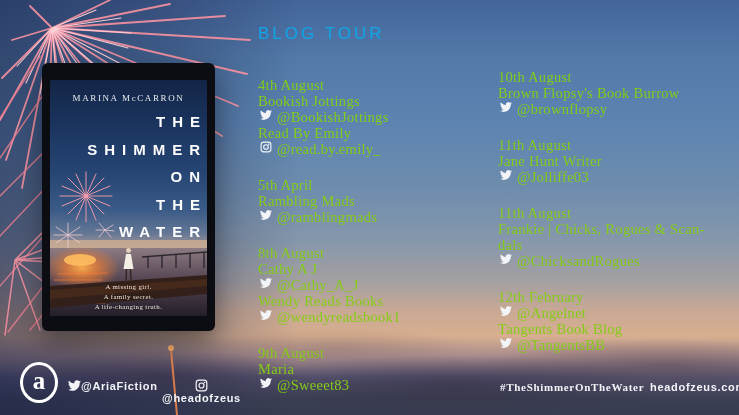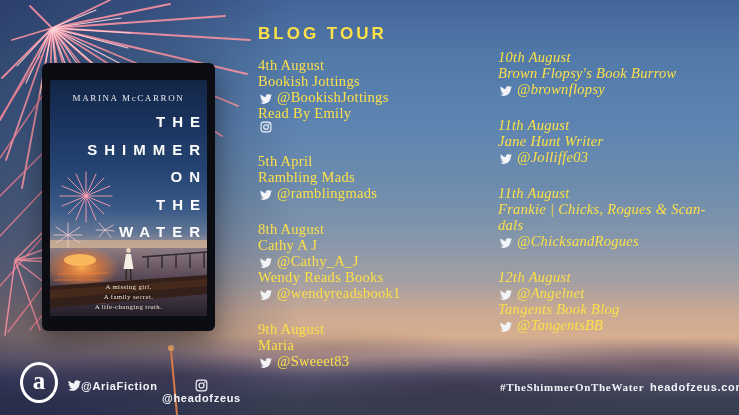--- a/index.html
+++ b/index.html
@@ -24,28 +24,28 @@
     background:linear-gradient(180deg,#132546 0%,#1b3560 20%,#274674 40%,#3a5a87 55%,#647795 65%,#9e9195 70%,#c2a391 72%,#8a7580 76%,#574653 84%,#322a38 100%);}
   .cover-art{position:absolute;left:0;top:0;}
   .cover-author{position:absolute;left:0;top:13px;width:100%;text-align:center;color:#e9eaee;
     font-family:"Liberation Serif",serif;font-size:9px;letter-spacing:1.6px;white-space:nowrap;}
   .cover-title{position:absolute;left:0;top:28px;width:100%;text-align:right;color:#fdfdfd;
     font-family:"Liberation Sans",sans-serif;font-weight:bold;font-size:15px;line-height:27.5px;
     letter-spacing:7px;text-indent:7px;}
   .cover-taglines{position:absolute;left:0;top:202px;width:100%;text-align:center;color:#f3e8dc;
     font-size:6.8px;line-height:10px;letter-spacing:.4px;text-shadow:0 0 2px rgba(0,0,0,.6);}
   
-  .blog-heading{position:absolute;left:258px;top:24px;color:#fde047;
-    font-family:"Liberation Sans",sans-serif;font-weight:bold;font-size:17px;letter-spacing:3px;}
-  .col{position:absolute;width:240px;color:#fde047;font-size:14.5px;line-height:16px;letter-spacing:.3px;}
+  .blog-heading{position:absolute;left:258px;top:24px;color:#0ea5e9;
+    font-family:"Liberation Sans",sans-serif;font-weight:normal;font-size:17px;letter-spacing:3px;}
+  .col{position:absolute;width:240px;color:#84cc16;font-size:14.5px;line-height:16px;letter-spacing:.3px;margin-top:20px;}
   .col-1{left:258px;top:57px;}
-  .col-2{left:498px;top:49px;font-style:italic;}
+  .col-2{left:498px;top:49px;}
   .entry{margin-bottom:20px;}
   .line{white-space:nowrap;}
-  .handle{display:flex;align-items:flex-end;gap:5px;padding-left:2px;}
+  .handle{display:flex;align-items:flex-start;gap:5px;padding-left:2px;}
   .hicon{width:12px;height:12px;flex:0 0 auto;color:#f2f4f8;}
   
   .logo-circle{position:absolute;left:20px;top:362px;width:32px;height:32px;border:3px solid #ffffff;
     border-radius:50%;display:flex;align-items:center;justify-content:center;color:#fff;
     font-family:"Liberation Serif",serif;font-size:25px;font-weight:bold;padding-bottom:3px;box-sizing:content-box;}
   .footer-item{position:absolute;display:flex;align-items:center;gap:0;color:#f2f4f8;
     font-family:"Liberation Sans",sans-serif;font-weight:bold;font-size:11px;letter-spacing:.7px;white-space:nowrap;}
   .fticon{width:13px;height:13px;flex:0 0 auto;color:#f2f4f8;}
   .ft-tw{left:68px;top:379px;}
   .ft-ig{left:162px;top:379px;flex-direction:column;}
@@ -159,20 +159,21 @@
           <svg class="hicon">
             <use href="#i-tw"></use>
           </svg>
           <span>@BookishJottings</span>
         </div>
       <div class="line">Read By Emily</div>
       <div class="line handle">
           <svg class="hicon">
             <use href="#i-ig"></use>
           </svg>
+          <span>@read.by.emily_</span>
         </div>
     </div>
     <div class="entry">
       <div class="line">5th April</div>
       <div class="line">Rambling Mads</div>
       <div class="line handle">
           <svg class="hicon">
             <use href="#i-tw"></use>
           </svg>
           <span>@ramblingmads</span>
@@ -233,21 +234,21 @@
       <div class="line">Frankie | Chicks, Rogues &amp; Scan-</div>
       <div class="line">dals</div>
       <div class="line handle">
           <svg class="hicon">
             <use href="#i-tw"></use>
           </svg>
           <span>@ChicksandRogues</span>
         </div>
     </div>
     <div class="entry">
-      <div class="line">12th August</div>
+      <div class="line">12th February</div>
       <div class="line handle">
           <svg class="hicon">
             <use href="#i-tw"></use>
           </svg>
           <span>@Angelnet</span>
         </div>
       <div class="line">Tangents Book Blog</div>
       <div class="line handle">
           <svg class="hicon">
             <use href="#i-tw"></use>

